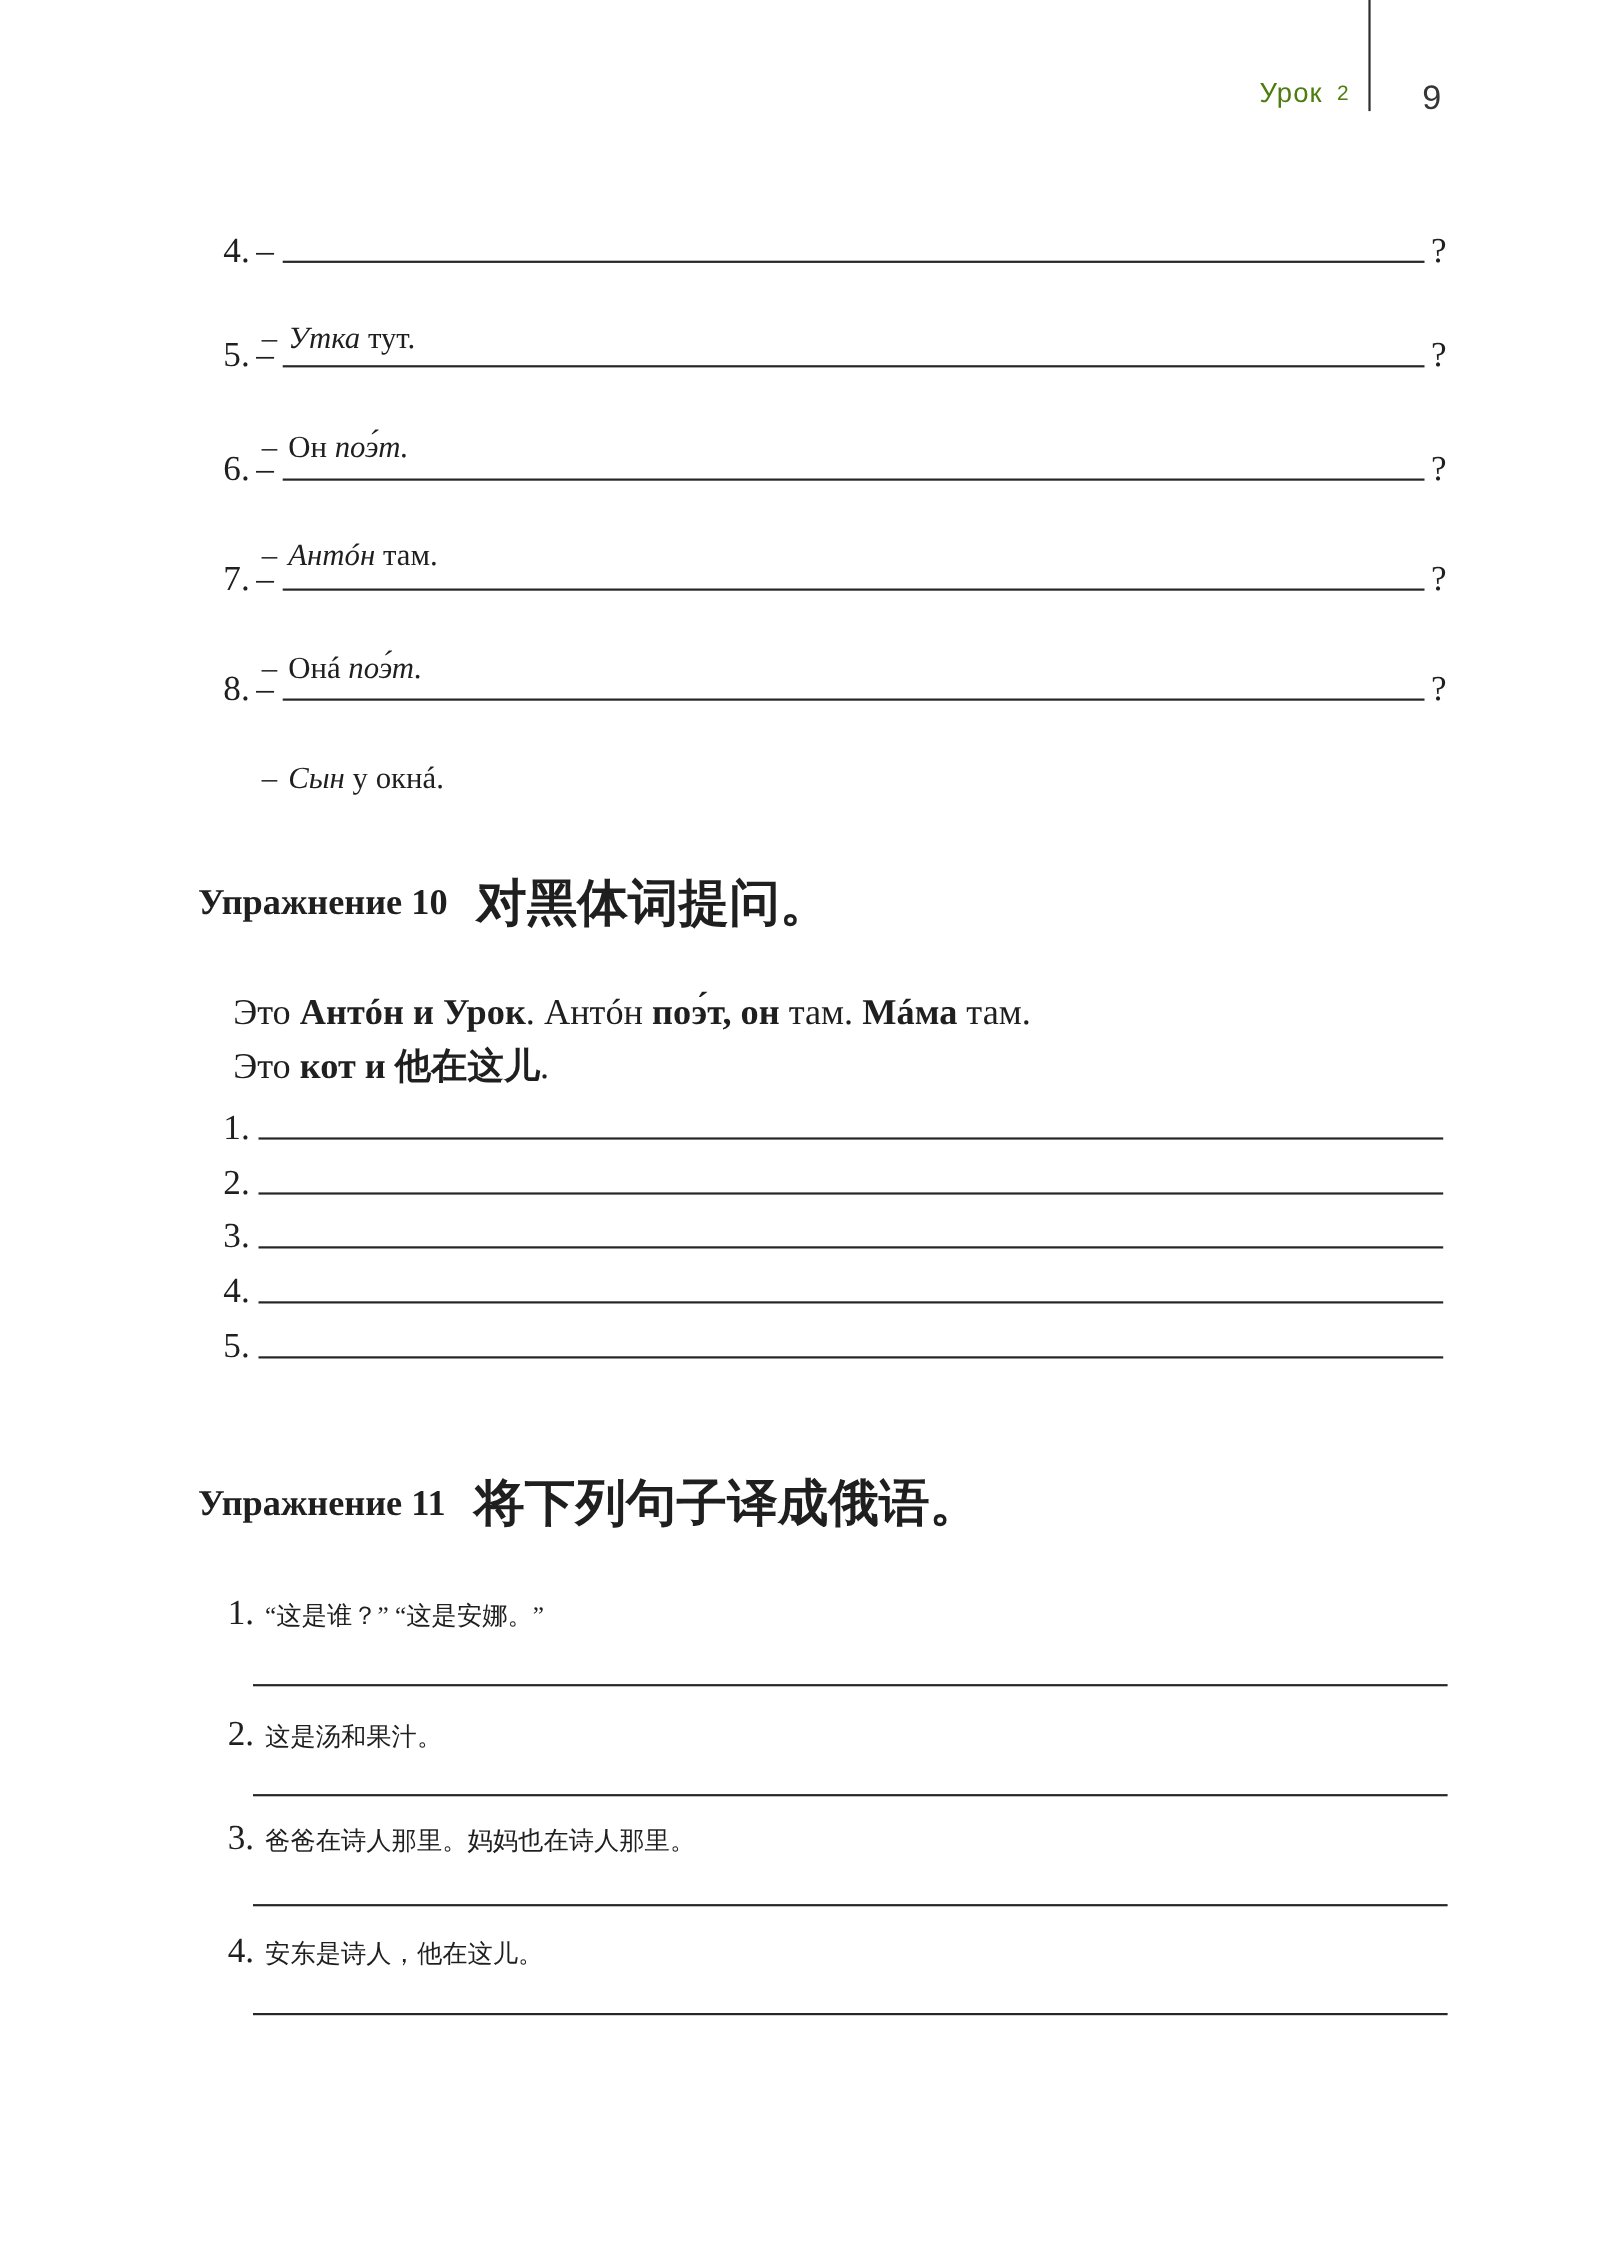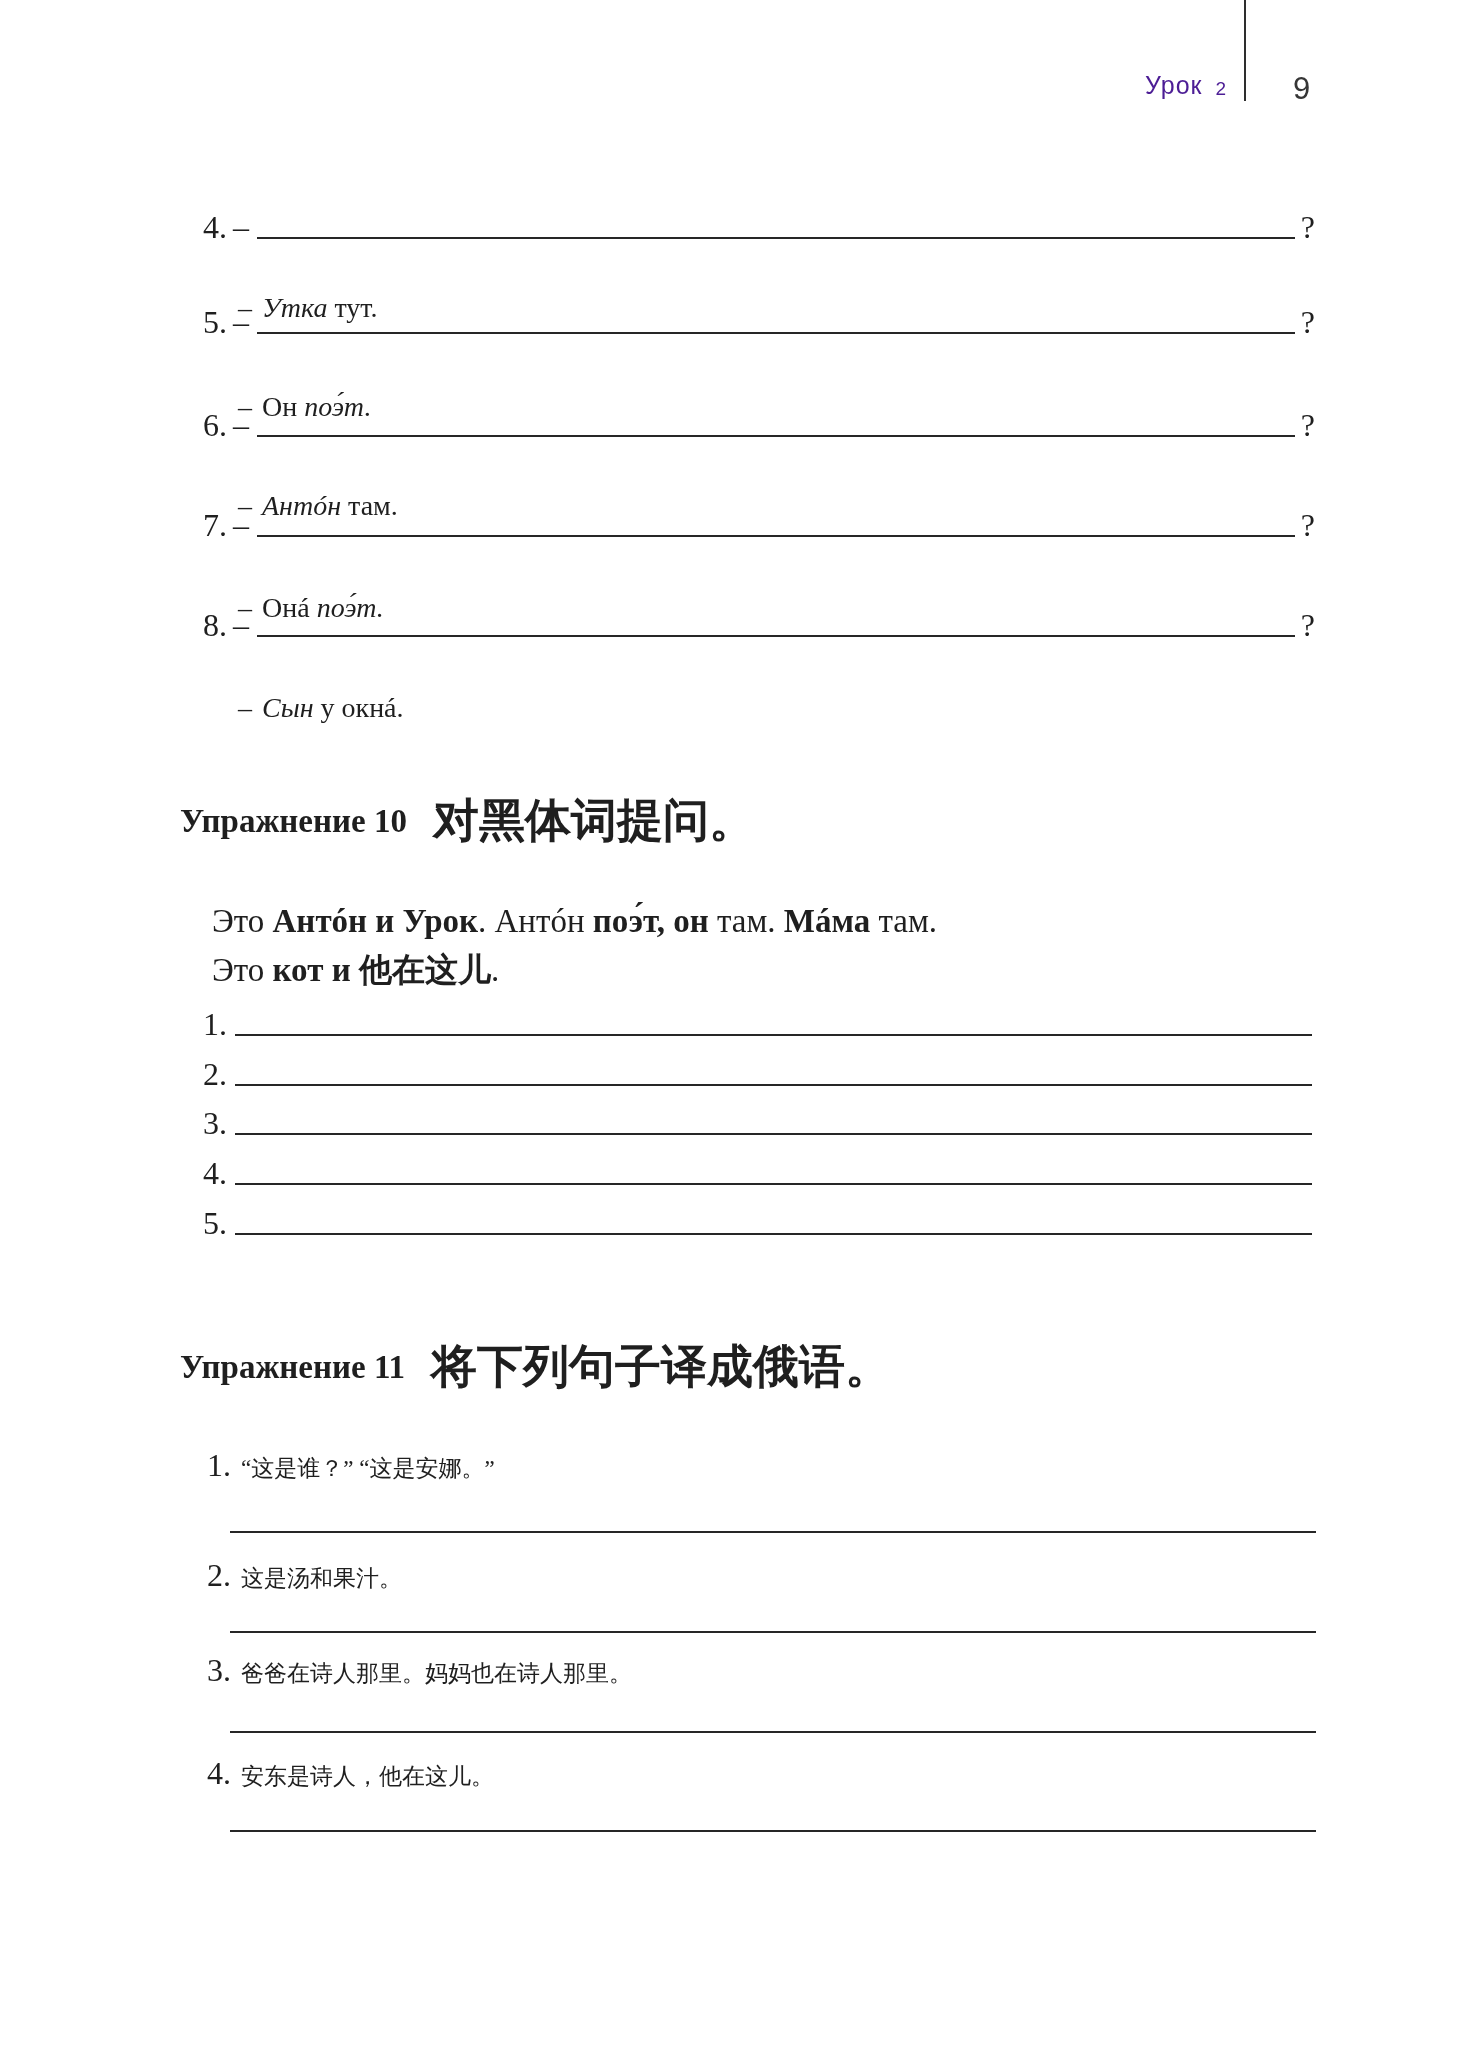--- a/index.html
+++ b/index.html
@@ -10,21 +10,21 @@
     margin:0 auto;
     font-family:"Liberation Serif","DejaVu Serif",serif;
     color:#1f1f1f;
     overflow:hidden;
   }
   .abs{position:absolute;}
   .sans{font-family:"Liberation Sans","DejaVu Sans",sans-serif;}
   .cjk{font-family:"Liberation Serif","DejaVu Serif",serif;}
 
   
-  .lesson{left:1145px;top:71px;font-size:25px;color:#4c1d95;letter-spacing:1px;display:flex;align-items:flex-end;}
+  .lesson{left:1145px;top:71px;font-size:25px;color:#4d7c0f;letter-spacing:1px;display:flex;align-items:center;}
   .lesson .lnum{font-size:19px;margin-left:13px;margin-top:1px;letter-spacing:0;}
   .vrule{left:1244px;top:0;width:2px;height:101px;background:#2e2e2e;}
   .pagenum{left:1293px;top:71px;font-size:31px;color:#363636;}
 
   
   .qrow{
     left:203px;width:1112px;height:36px;
     display:flex;align-items:flex-end;
     font-size:32px;line-height:36px;
   }

